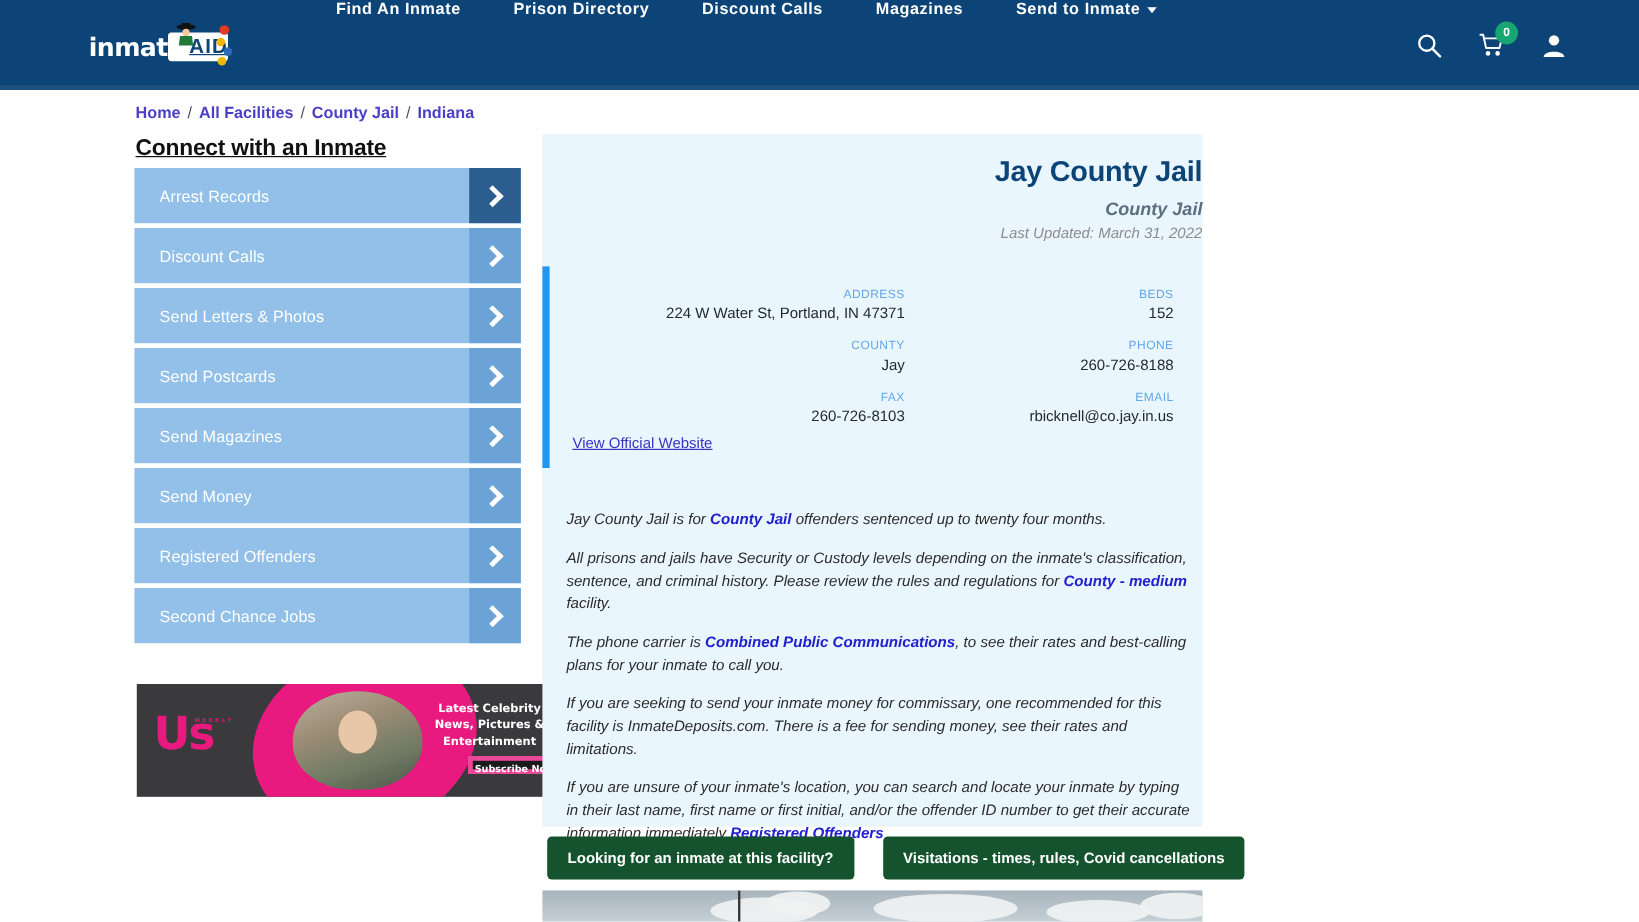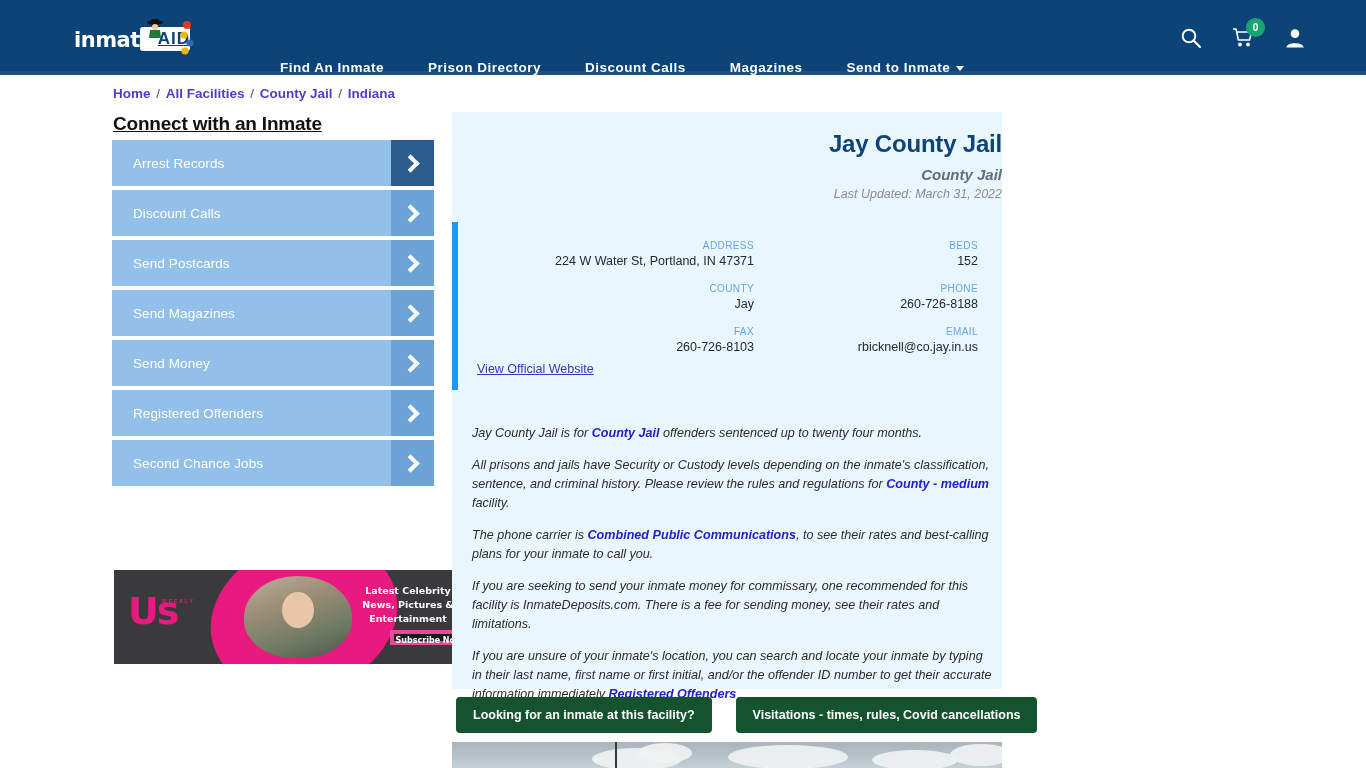--- a/index.html
+++ b/index.html
@@ -47,21 +47,21 @@
   }
   .logo-fig {
     position: absolute; left: 72px; top: 0px;
     width: 18px; height: 20px;
   }
   .logo-dots { position:absolute; left: 104px; top: 2px; }
 
   .nav {
     position: absolute; left: 258px; top: 0;
     height: 75px;
-    display: flex; align-items: flex-end; gap: 0;
+    display: flex; align-items: flex-start; gap: 0;
   }
   .nav-item {
     color: #ffffff;
     font-size: 13.5px; font-weight: bold;
     letter-spacing: 0.5px;
     padding: 0 22px;
     cursor: pointer;
     white-space: nowrap;
   }
   .nav-caret {
@@ -364,20 +364,26 @@
         <div class="chev"></div>
       </div>
     </div>
     <div class="side-btn">
       <span class="side-btn-label">Discount Calls</span>
       <div class="side-arrow">
         <div class="chev"></div>
       </div>
     </div>
     <div class="side-btn">
+      <span class="side-btn-label">Send Letters &amp; Photos</span>
+      <div class="side-arrow">
+        <div class="chev"></div>
+      </div>
+    </div>
+    <div class="side-btn">
       <span class="side-btn-label">Send Postcards</span>
       <div class="side-arrow">
         <div class="chev"></div>
       </div>
     </div>
     <div class="side-btn">
       <span class="side-btn-label">Send Magazines</span>
       <div class="side-arrow">
         <div class="chev"></div>
       </div>

